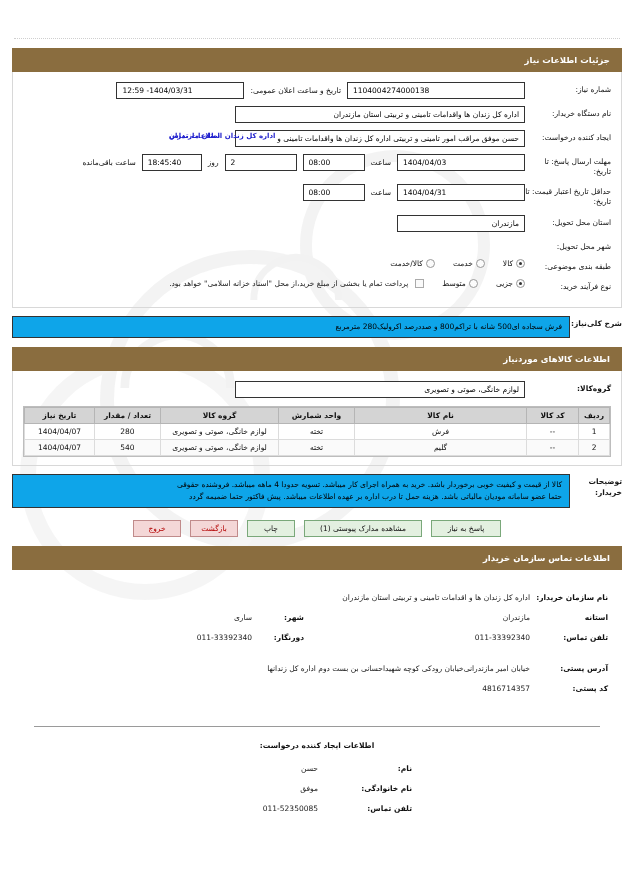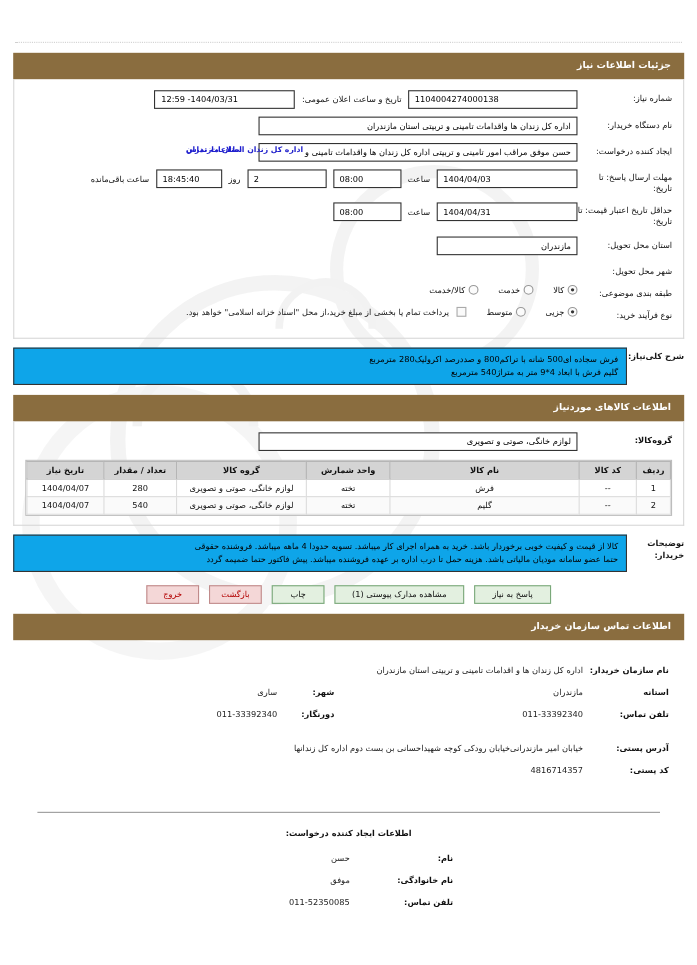--- a/index.html
+++ b/index.html
@@ -101,21 +101,21 @@
     height: 17px;
     line-height: 15px;
     padding: 0 5px;
     font-size: 7.5px;
     text-align: left;
     color: #000;
     white-space: nowrap;
     overflow: hidden;
   }
   .box.rtl-txt { text-align: right; direction: rtl; }
-  .box.w-long  { width: 154px; }
+  .box.w-long  { width: 178px; }
   .box.w-wide  { width: 290px; }
   .box.w-mid   { width: 128px; }
   .box.w-day   { width: 72px; text-align: left; }
   .box.w-time  { width: 62px; text-align: left; }
   .box.w-clock { width: 60px; text-align: left; }
 
   .inline-lbl { font-size: 7.5px; color: #111; white-space: nowrap; }
 
   
   .creator-wrap { position: relative; display:flex; align-items:center; gap:6px;}
@@ -427,21 +427,20 @@
         </span>
       </div>
     </div>
   </div>
 
   <div class="brow">
     <div class="blabel">شرح کلی‌نیاز:</div>
     <div class="bbody">
       <div class="descbox">
         <div>فرش سجاده ای500 شانه با تراکم800 و  صددرصد  اکرولیک280 مترمربع</div>
-        <div>گلیم فرش با ابعاد 4*9 متر به متراژ540 مترمربع</div>
       </div>
     </div>
   </div>
 
   <div class="sec-bar">اطلاعات کالاهای موردنیاز</div>
 
   <div class="panel">
     <div class="frow">
       <div class="flabel" style="font-weight:bold;">گروه‌کالا:</div>
       <div class="fctrl">
@@ -487,21 +486,21 @@
   </div>
 
   <div class="brow">
     <div class="blabel">
       <div>توضیحات</div>
       <div>خریدار:</div>
     </div>
     <div class="bbody">
       <div class="descbox">
         <div>کالا از قیمت و  کیفیت  خوبی  برخوردار باشد. خرید به  همراه اجرای کار میباشد. تسویه حدودا 4 ماهه میباشد. فروشنده حقوقی</div>
-        <div>حتما عضو سامانه مودیان  مالیاتی باشد. هزینه حمل تا درب اداره بر عهده فروشنده میباشد. پیش فاکتور حتما  ضمیمه گردد</div>
+        <div>حتما عضو سامانه مودیان  مالیاتی باشد. هزینه حمل تا درب اداره بر عهده اطلاعات میباشد. پیش فاکتور حتما  ضمیمه گردد</div>
       </div>
     </div>
   </div>
 
   <div class="btnbar">
     <button class="btn answer">پاسخ به نیاز</button>
     <button class="btn wide">مشاهده مدارک پیوستی (1)</button>
     <button class="btn">چاپ</button>
     <button class="btn danger back">بازگشت</button>
     <button class="btn danger exit">خروج</button>

